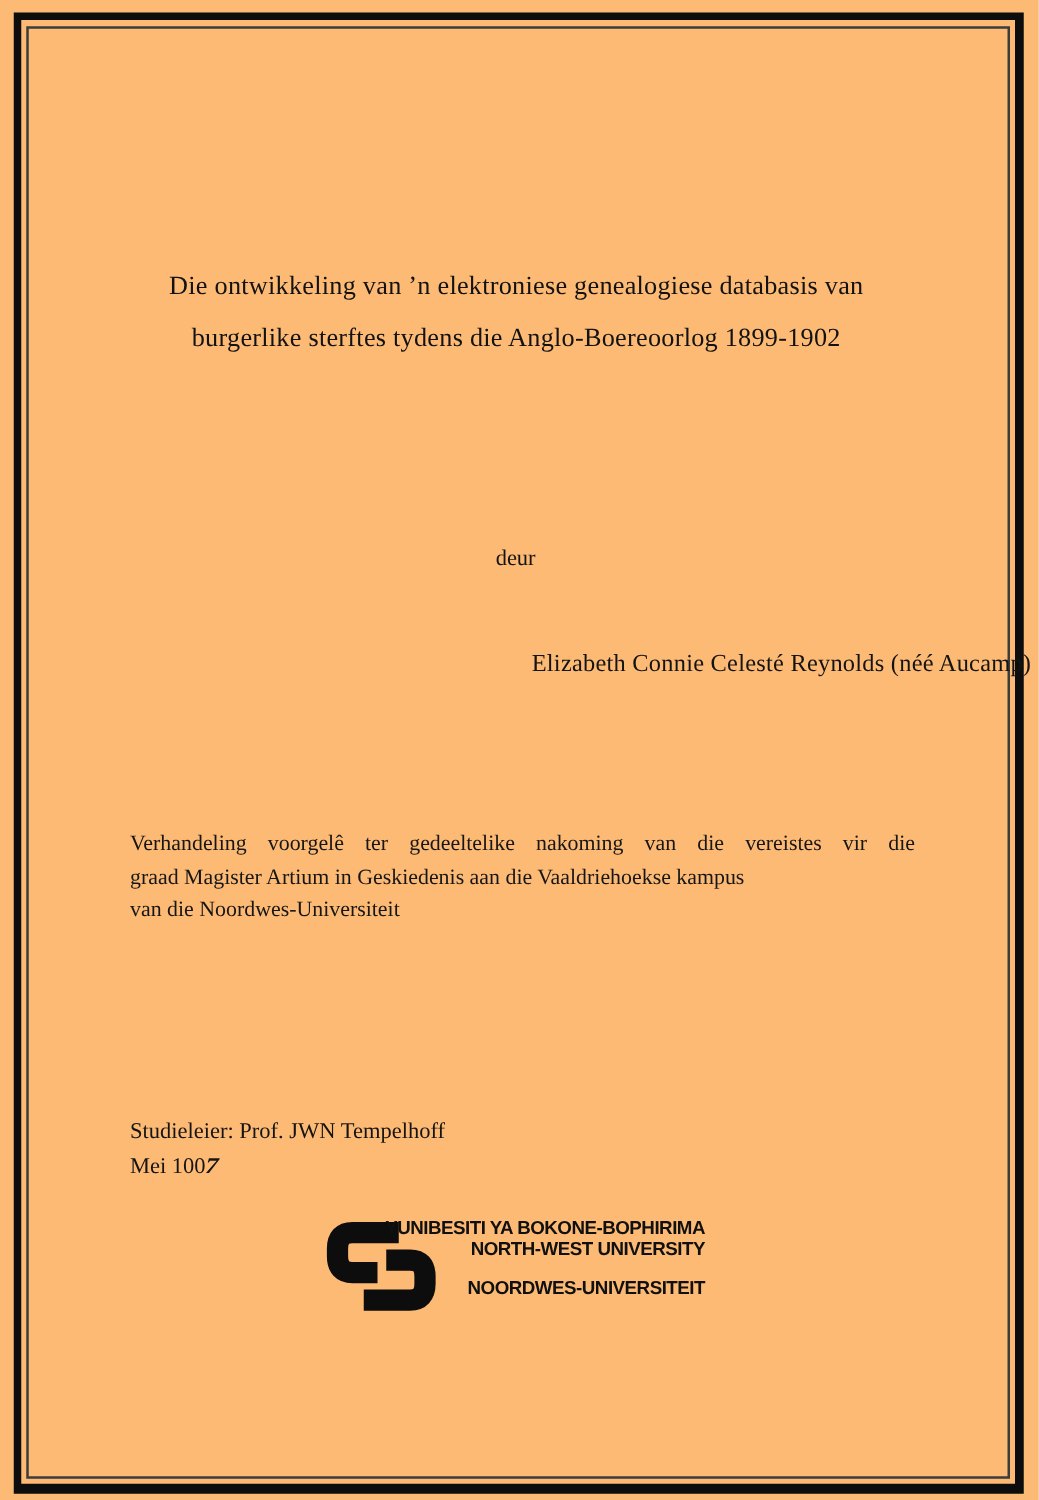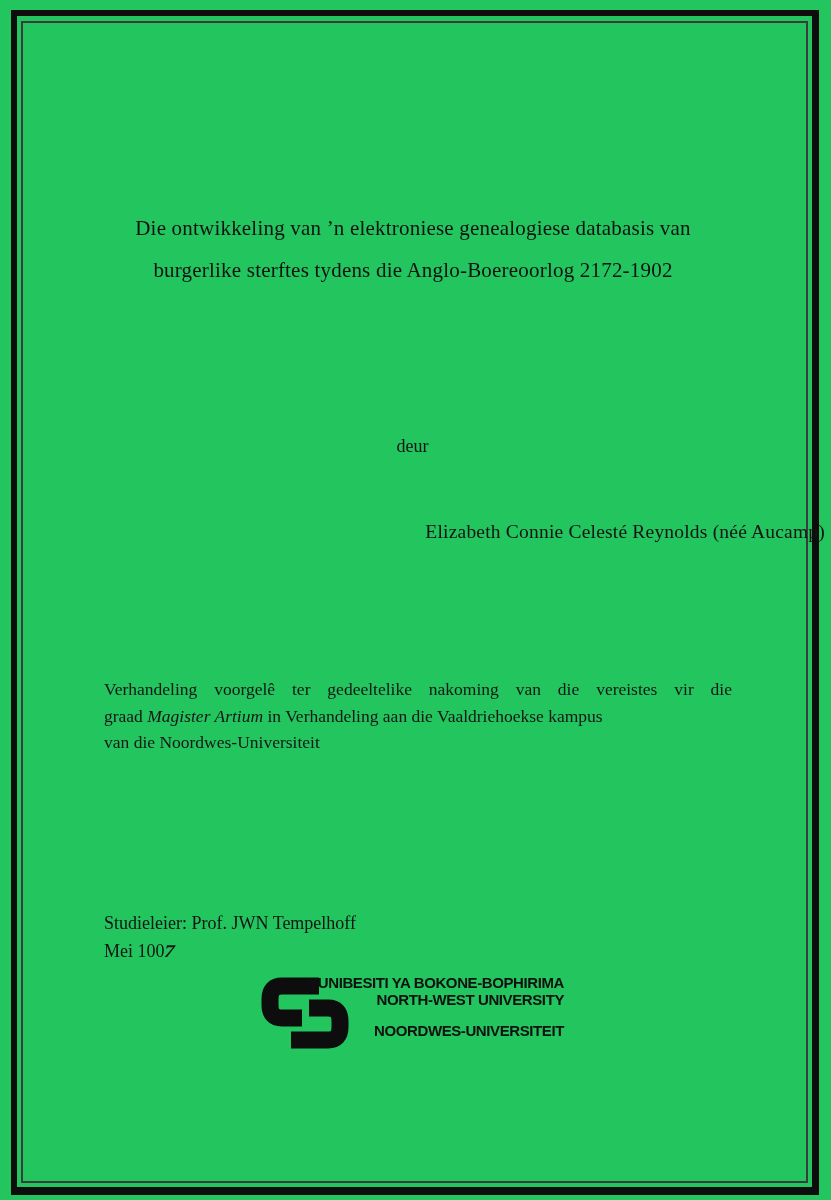--- a/index.html
+++ b/index.html
@@ -1,18 +1,18 @@
 <!DOCTYPE html>
 <html><head>
 <meta charset="utf-8">
 <style>
   html,body { margin:0; padding:0; background:#e8e8e8; }
   .page {
     position:relative; width:831px; height:1200px;
-    background:#22c55e; overflow:hidden;
+    background:#fdba74; overflow:hidden;
     font-family:"Liberation Serif", serif; color:#141414;
   }
   .frame-outer {
     position:absolute; left:11px; top:10px; right:12px; bottom:5px;
     border-style:solid; border-color:#0d0d0d;
     border-width:6px 7px 8px 6px;
   }
   .frame-inner {
     position:absolute; left:21px; top:21px; right:23px; bottom:17px;
     border:2px solid #3c3c3c;
@@ -27,25 +27,25 @@
     text-align:center; font-size:18px;
   }
   .author {
     position:absolute; top:521px; left:0; right:6px;
     text-align:right; font-size:19.5px; letter-spacing:0.2px;
   }
   .declaration {
     position:absolute; top:661px; left:104px; width:628px;
     font-size:17.5px; line-height:26.5px; color:#161616;
   }
-  .decl-justify { text-align:justify; text-align-last:justify;margin-top:15px; }
-  .italic { font-style:italic; }
+  .decl-justify { text-align:justify; text-align-last:justify; }
+  .italic { }
   .supervisor-block {
     position:absolute; top:890px; left:104px;
-    font-size:18px; line-height:28px;margin-top:19px;
+    font-size:18px; line-height:28px;
   }
   .year-digit {
     display:inline-block; font-weight:700;
     transform:skewX(-16deg) scaleX(1.15);
   }
   .logo {
     position:absolute; top:970px; left:0; width:824px; height:90px;
   }
   .logo-mark { position:absolute; left:257px; top:2px; }
   .logo-line {
@@ -60,30 +60,30 @@
 </head>
 <body>
 
 <div class="page">
 
   <div class="frame-outer"></div>
   <div class="frame-inner"></div>
 
   <div class="title-block">
     <div>Die ontwikkeling van ’n elektroniese genealogiese databasis van</div>
-    <div>burgerlike sterftes tydens die Anglo-Boereoorlog 2172-1902</div>
+    <div>burgerlike sterftes tydens die Anglo-Boereoorlog 1899-1902</div>
   </div>
 
   <div class="byline">deur</div>
 
   <div class="author">Elizabeth Connie Celesté Reynolds (néé Aucamp)</div>
 
   <div class="declaration">
     <div class="decl-justify">Verhandeling voorgelê ter gedeeltelike nakoming van die vereistes vir die</div>
-    <div><span>graad </span><span class="italic">Magister Artium</span><span> in Verhandeling aan die Vaaldriehoekse kampus</span></div>
+    <div><span>graad </span><span class="italic">Magister Artium</span><span> in Geskiedenis aan die Vaaldriehoekse kampus</span></div>
     <div>van die Noordwes-Universiteit</div>
   </div>
 
   <div class="supervisor-block">
     <div>Studieleier: Prof. JWN Tempelhoff</div>
     <div><span>Mei 100</span><span class="year-digit">7</span></div>
   </div>
 
   <div class="logo">
     <svg class="logo-mark" width="96" height="82" viewBox="0 0 96 82" aria-hidden="true">

